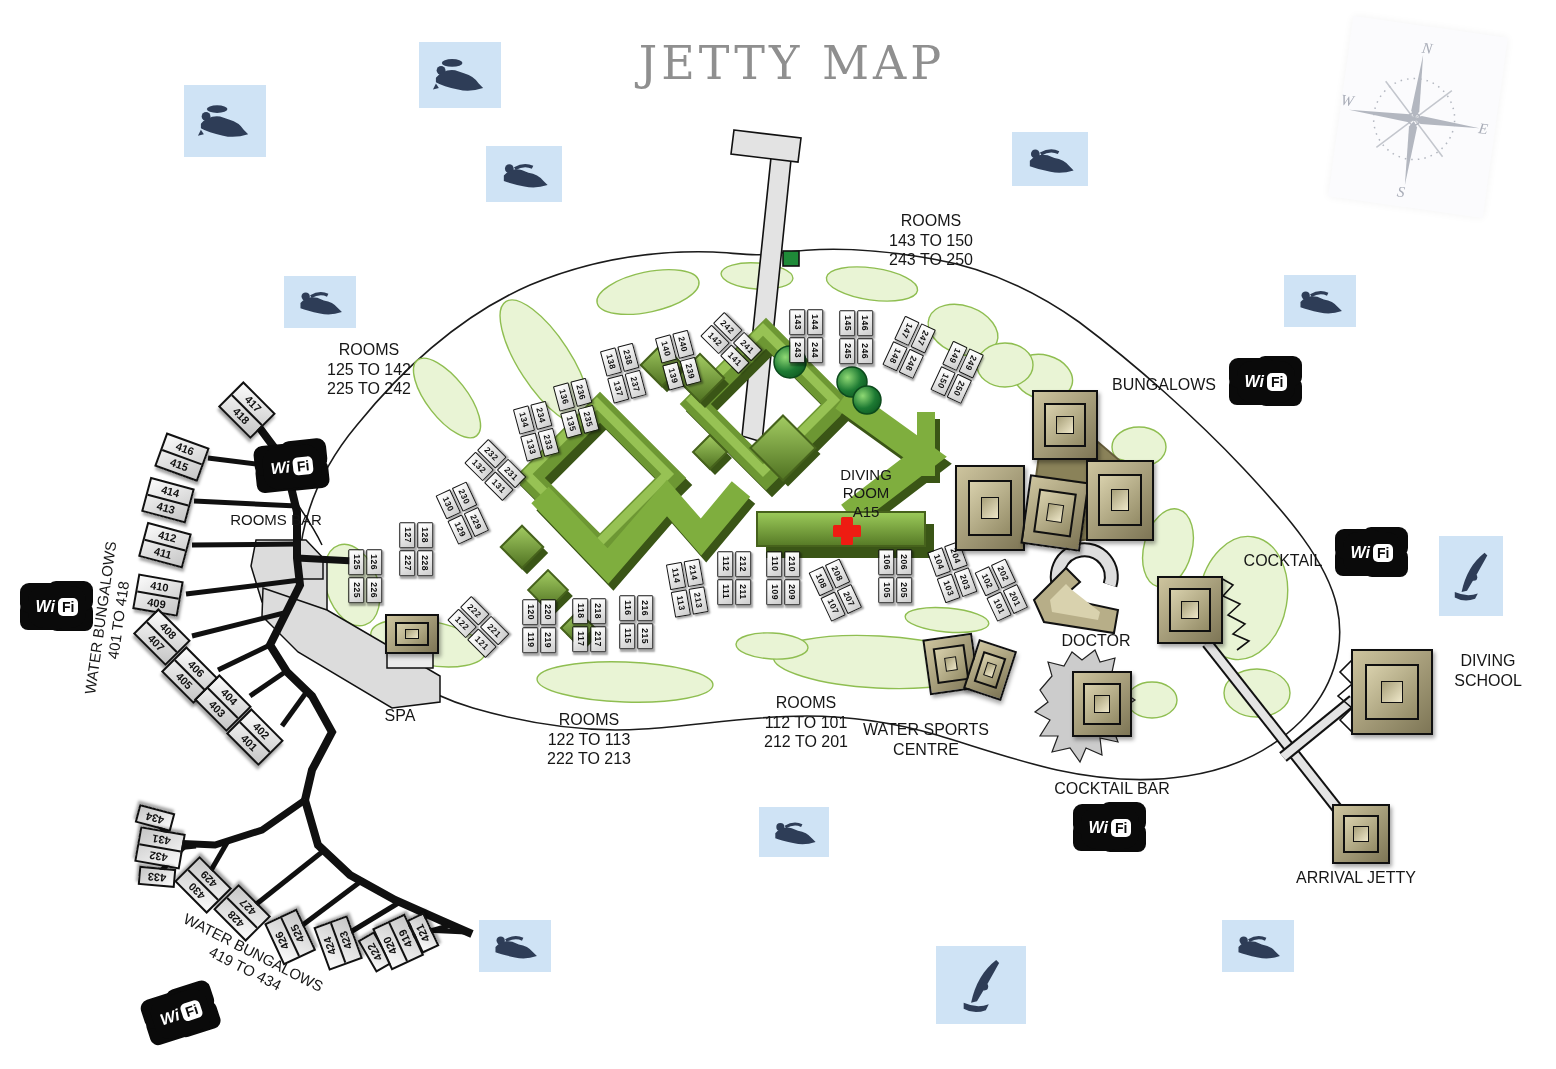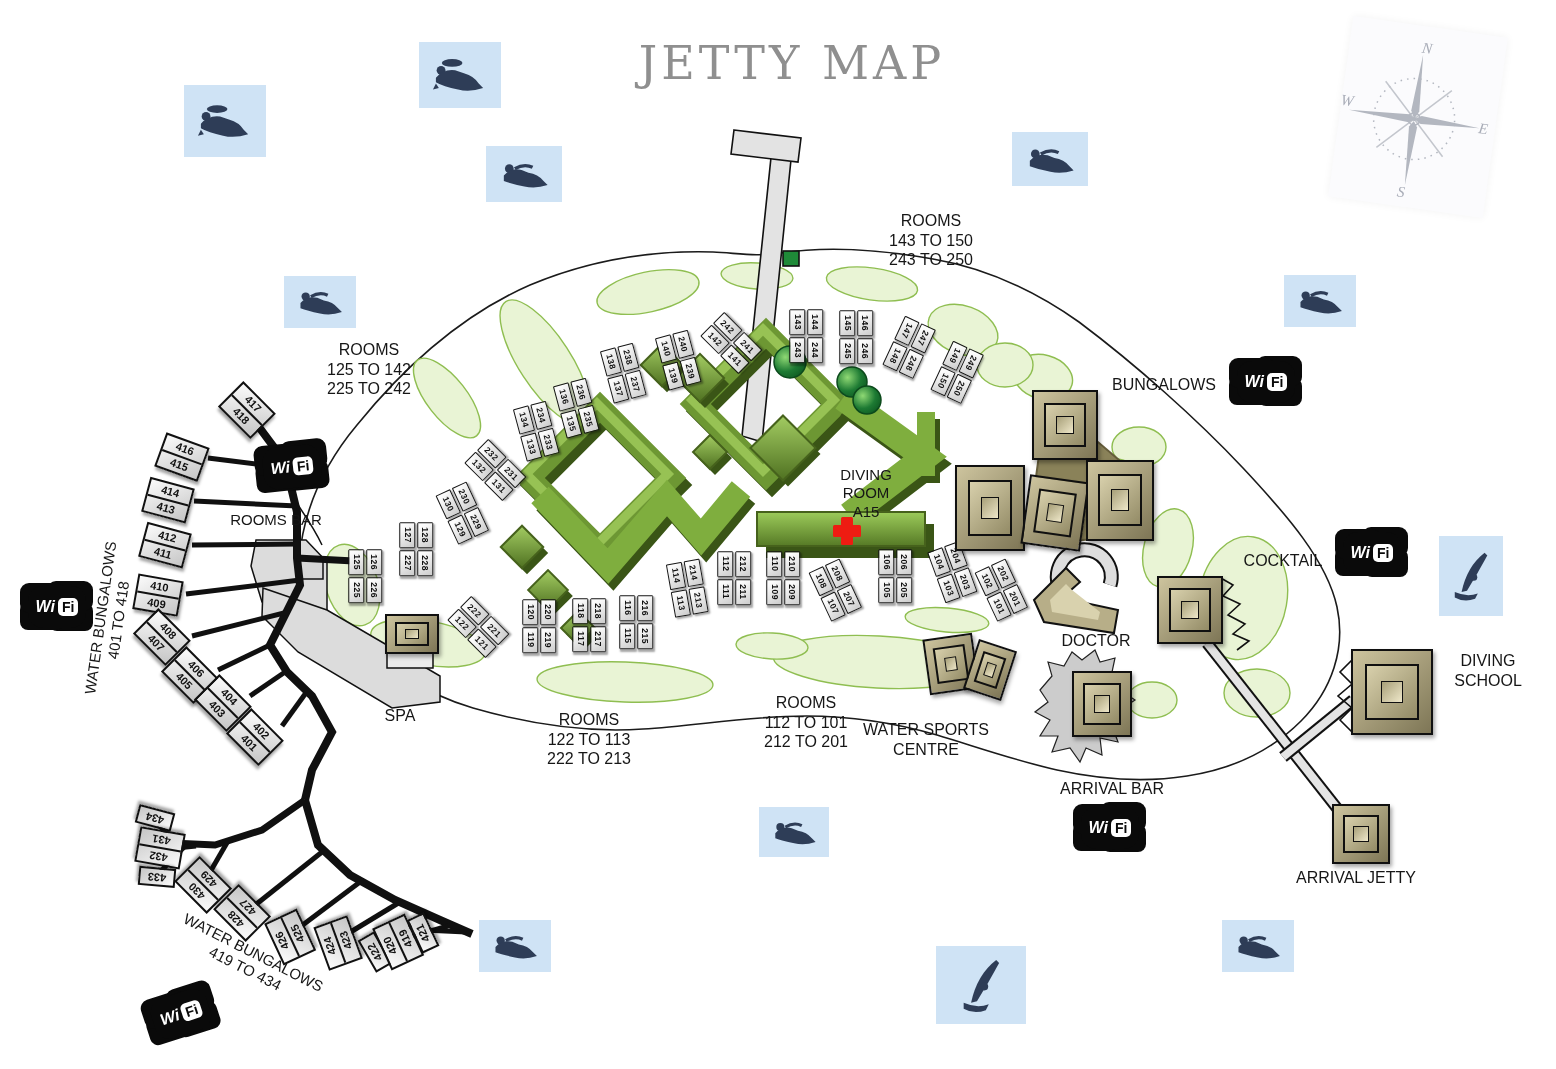--- a/index.html
+++ b/index.html
@@ -253,21 +253,21 @@
     <div class="lbl" style="left: 866px; top: 493px; transform: translate(-50%, -50%) rotate(0deg); font-size: 15px;">DIVING
 ROOM
 A15</div>
     <div class="lbl" style="left: 1283px; top: 561px; transform: translate(-50%, -50%) rotate(0deg); font-size: 16px;">COCKTAIL</div>
     <div class="lbl" style="left: 110px; top: 619px; transform: translate(-50%, -50%) rotate(-82deg); font-size: 15px;">WATER BUNGALOWS
 401 TO 418</div>
     <div class="lbl" style="left: 400px; top: 716px; transform: translate(-50%, -50%) rotate(0deg); font-size: 16px;">SPA</div>
     <div class="lbl" style="left: 926px; top: 712px; transform: translate(-50%, -50%) rotate(0deg); font-size: 16px; margin-top: 28px;">WATER SPORTS
 CENTRE</div>
     <div class="lbl" style="left: 1096px; top: 641px; transform: translate(-50%, -50%) rotate(0deg); font-size: 16px;">DOCTOR</div>
-    <div class="lbl" style="left: 1112px; top: 789px; transform: translate(-50%, -50%) rotate(0deg); font-size: 16px;">ARRIVAL BAR</div>
+    <div class="lbl" style="left: 1112px; top: 789px; transform: translate(-50%, -50%) rotate(0deg); font-size: 16px;">COCKTAIL BAR</div>
     <div class="lbl" style="left: 1488px; top: 671px; transform: translate(-50%, -50%) rotate(0deg); font-size: 16px;">DIVING SCHOOL</div>
     <div class="lbl" style="left: 1356px; top: 878px; transform: translate(-50%, -50%) rotate(0deg); font-size: 16px; text-align: right;">ARRIVAL JETTY</div>
     <div class="lbl" style="left: 249px; top: 961px; transform: translate(-50%, -50%) rotate(27deg); font-size: 15px;">WATER BUNGALOWS
 419 TO 434</div>
     <div class="blk" style="left: 365px; top: 576px; transform: translate(-50%, -50%) rotate(0deg);">
       <span class="cell">
         <i>125</i>
       </span>
       <span class="cell">
         <i>126</i>

